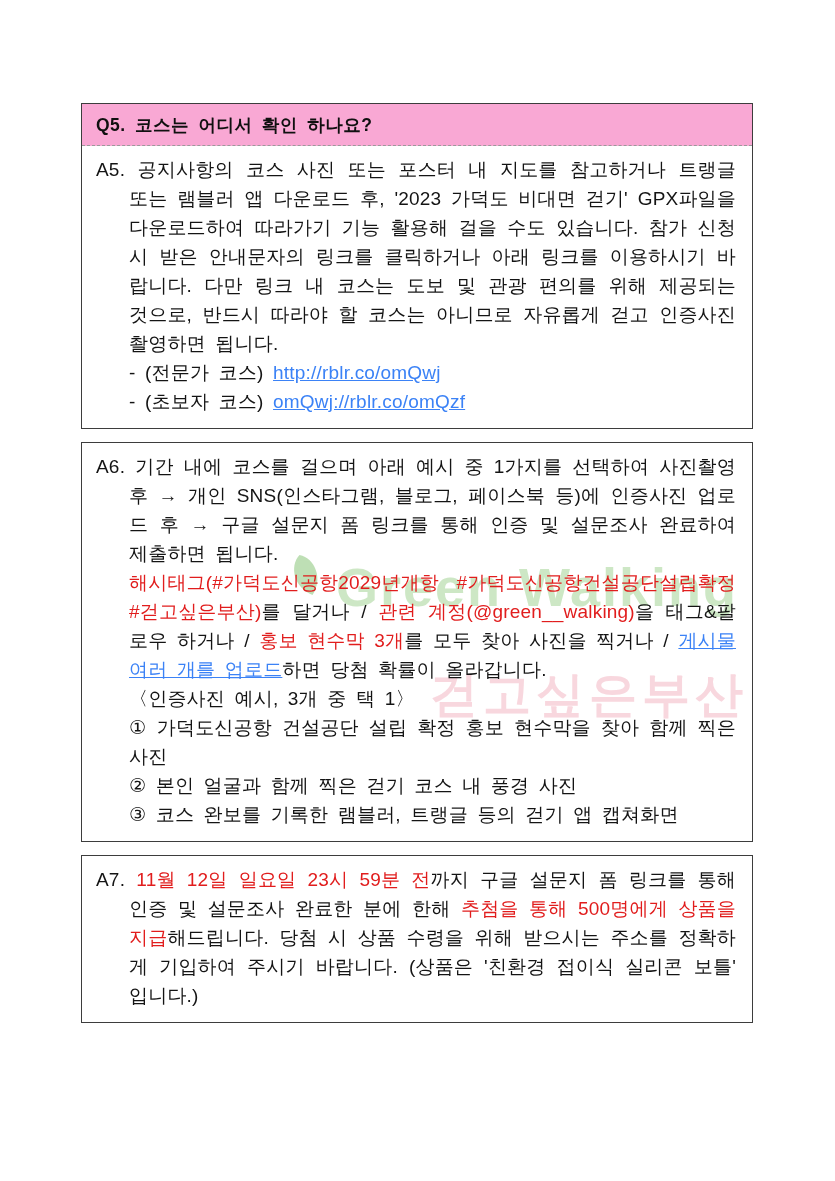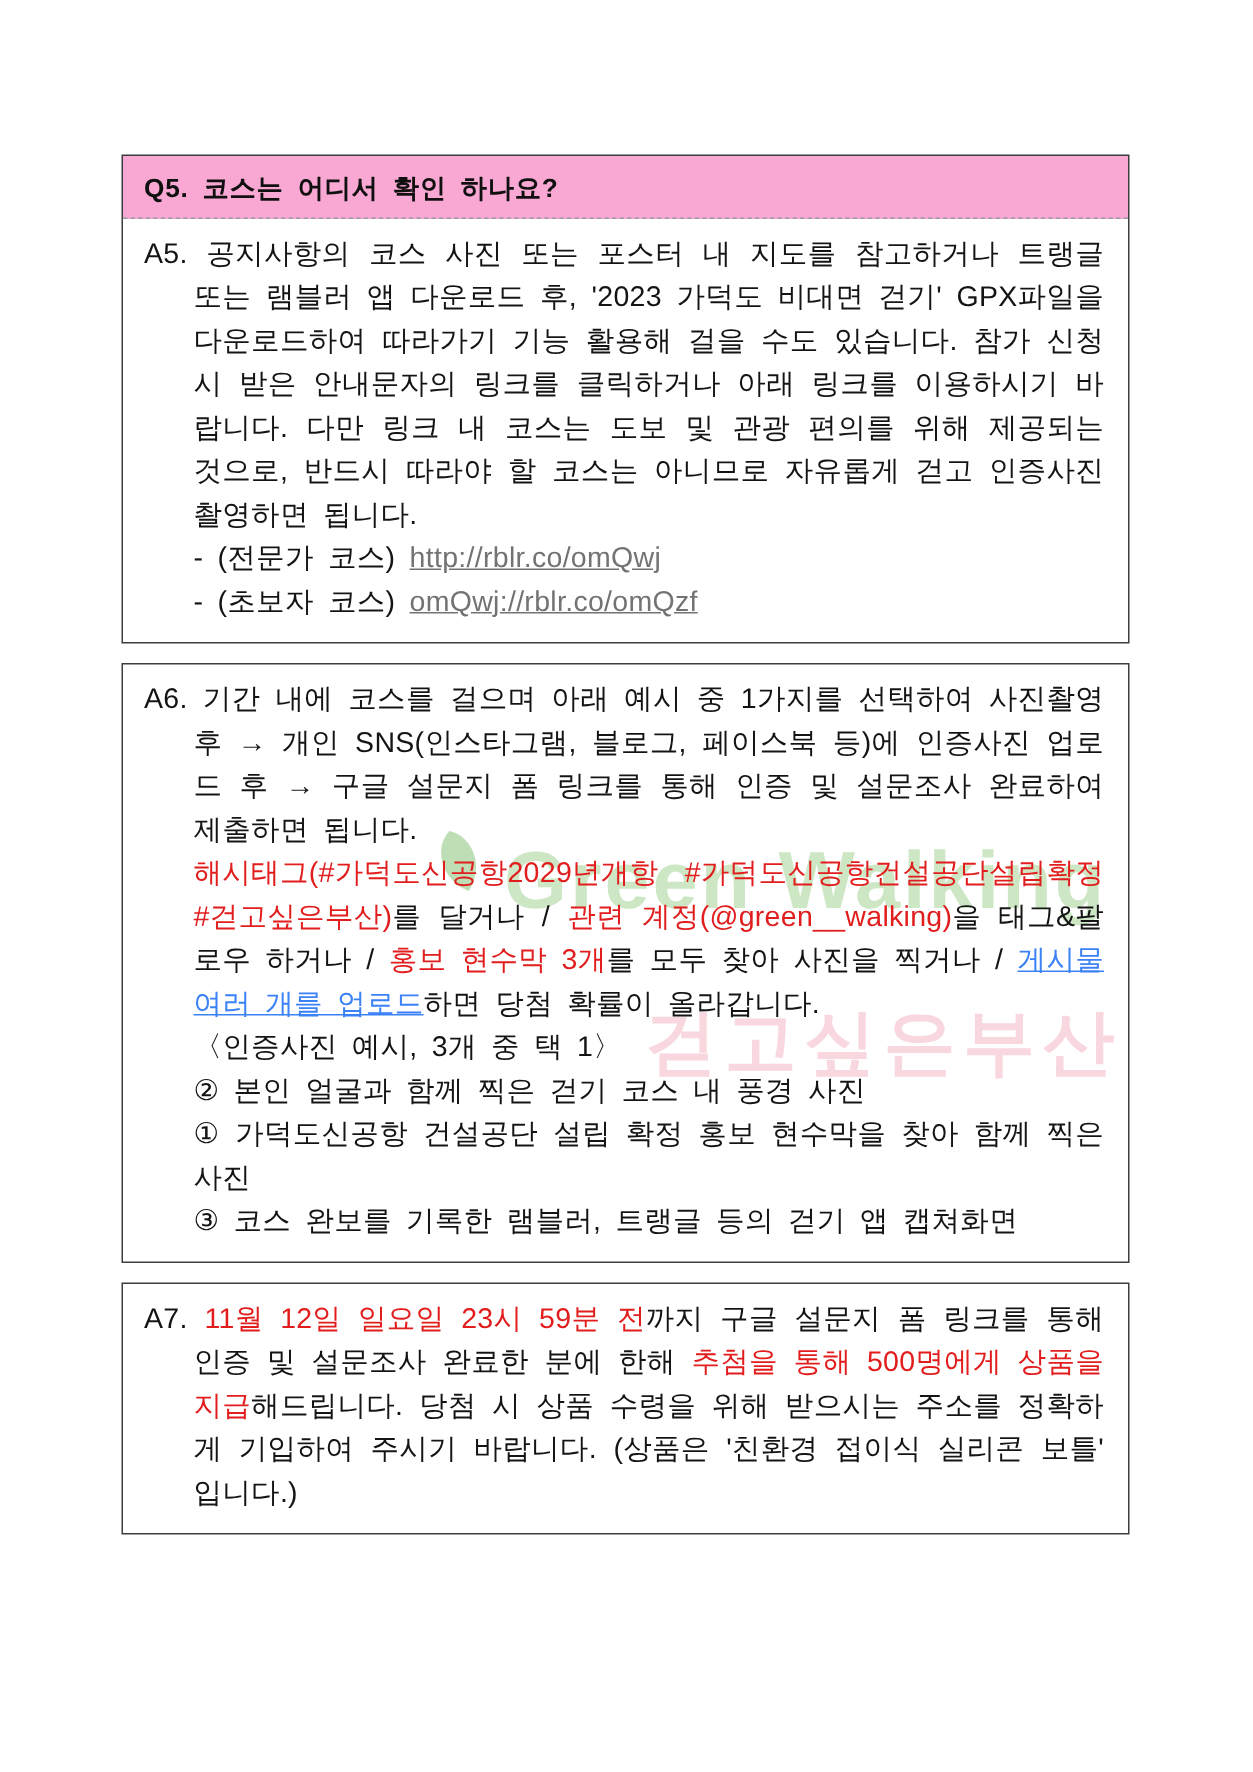--- a/index.html
+++ b/index.html
@@ -50,21 +50,21 @@
     text-align:justify;
     word-spacing:4px;
     letter-spacing:0.2px;
   }
   .para { margin:0; padding-left:33px; }
   .para.hang { text-indent:-33px; }
 
   .seg-n  { color:#141414; }
   .seg-r  { color:#e11d1d; }
   .seg-ru { color:#3b82f6; text-decoration:underline; }
-  .seg-l  { color:#737373; text-decoration:underline; cursor:pointer; }
+  .seg-l  { color:#3b82f6; text-decoration:underline; cursor:pointer; }
 </style>
 </head>
 <body>
 
 <div class="watermark">
   <div class="wm-main">
     <span class="wm-leaf">
       <svg width="36" height="46" viewBox="0 0 36 46">
         <path d="M18 44 C 3 32, 4 10, 18 2 C 32 10, 33 32, 18 44 Z" fill="rgba(110,185,90,0.45)" transform="rotate(-18 18 23)"></path>
       </svg>
@@ -83,22 +83,22 @@
         <p class="para"><span class="seg-n">- (전문가 코스) </span><span class="seg-l">http://rblr.co/omQwj</span></p>
         <p class="para"><span class="seg-n">- (초보자 코스) </span><span class="seg-l">omQwj://rblr.co/omQzf</span></p>
       </div>
   </div>
 
   <div class="qa-block">
     <div class="qa-body">
         <p class="para hang"><span class="seg-n">A6. 기간 내에 코스를 걸으며 아래 예시 중 1가지를 선택하여 사진촬영 후 → 개인 SNS(인스타그램, 블로그, 페이스북 등)에 인증사진 업로드 후 → 구글 설문지 폼 링크를 통해 인증 및 설문조사 완료하여 제출하면 됩니다.</span></p>
         <p class="para"><span class="seg-r">해시태그(#가덕도신공항2029년개항 #가덕도신공항건설공단설립확정 #걷고싶은부산)</span><span class="seg-n">를 달거나 / </span><span class="seg-r">관련 계정(@green__walking)</span><span class="seg-n">을 태그&amp;팔로우 하거나 / </span><span class="seg-r">홍보 현수막 3개</span><span class="seg-n">를 모두 찾아 사진을 찍거나 / </span><span class="seg-ru">게시물 여러 개를 업로드</span><span class="seg-n">하면 당첨 확률이 올라갑니다.</span></p>
         <p class="para"><span class="seg-n">〈인증사진 예시, 3개 중 택 1〉</span></p>
+        <p class="para"><span class="seg-n">① 가덕도신공항 건설공단 설립 확정 홍보 현수막을 찾아 함께 찍은 사진</span></p>
         <p class="para"><span class="seg-n">② 본인 얼굴과 함께 찍은 걷기 코스 내 풍경 사진</span></p>
-        <p class="para"><span class="seg-n">① 가덕도신공항 건설공단 설립 확정 홍보 현수막을 찾아 함께 찍은 사진</span></p>
         <p class="para"><span class="seg-n">③ 코스 완보를 기록한 램블러, 트랭글 등의 걷기 앱 캡쳐화면</span></p>
       </div>
   </div>
 
   <div class="qa-block">
     <div class="qa-body">
         <p class="para hang"><span class="seg-n">A7. </span><span class="seg-r">11월 12일 일요일 23시 59분 전</span><span class="seg-n">까지 구글 설문지 폼 링크를 통해 인증 및 설문조사 완료한 분에 한해 </span><span class="seg-r">추첨을 통해 500명에게 상품을 지급</span><span class="seg-n">해드립니다. 당첨 시 상품 수령을 위해 받으시는 주소를 정확하게 기입하여 주시기 바랍니다. (상품은 '친환경 접이식 실리콘 보틀' 입니다.)</span></p>
       </div>
   </div>
 

